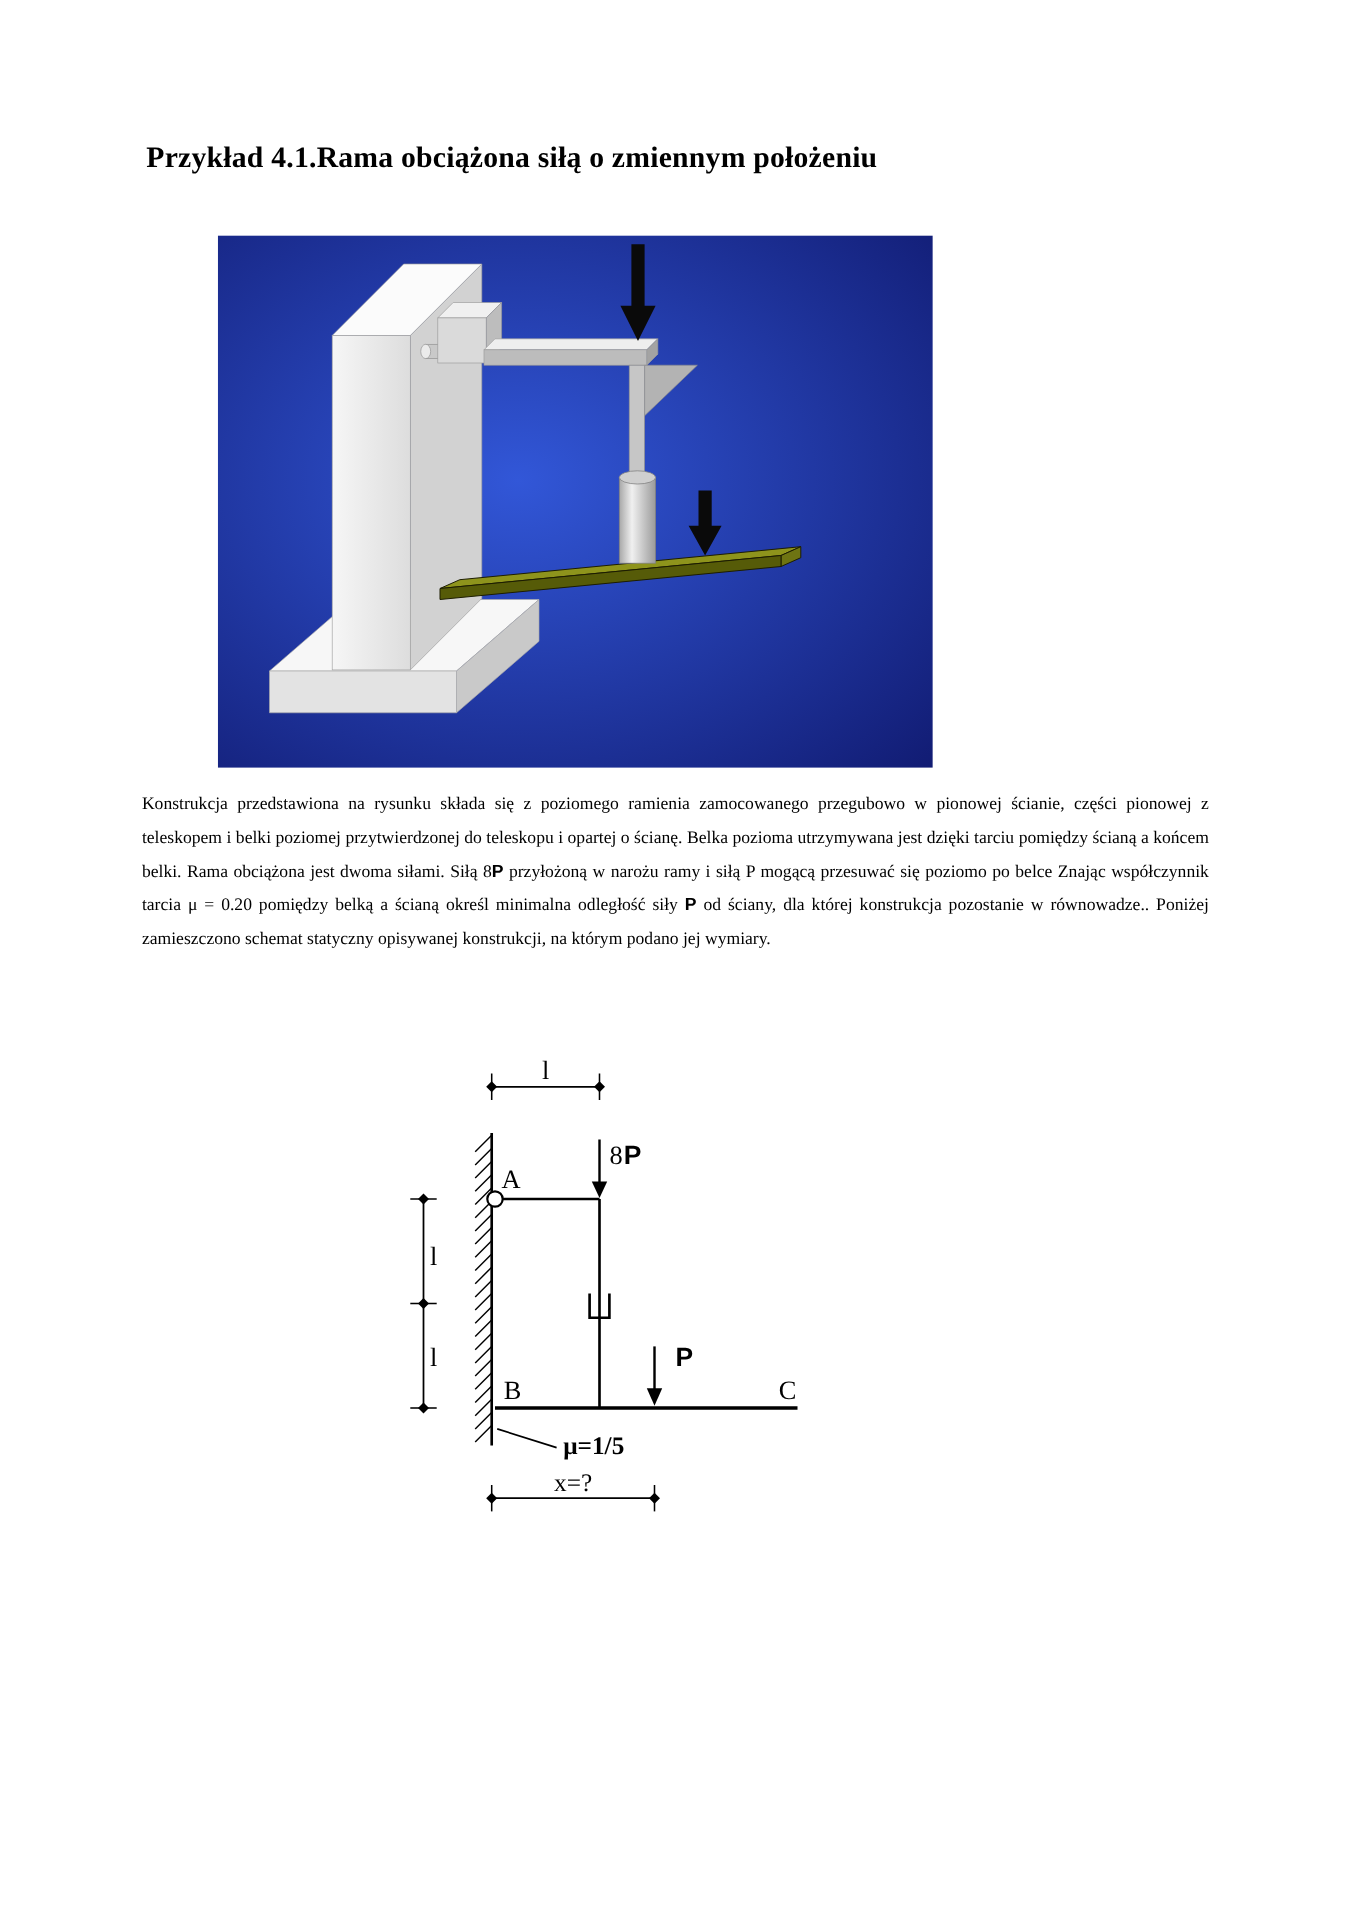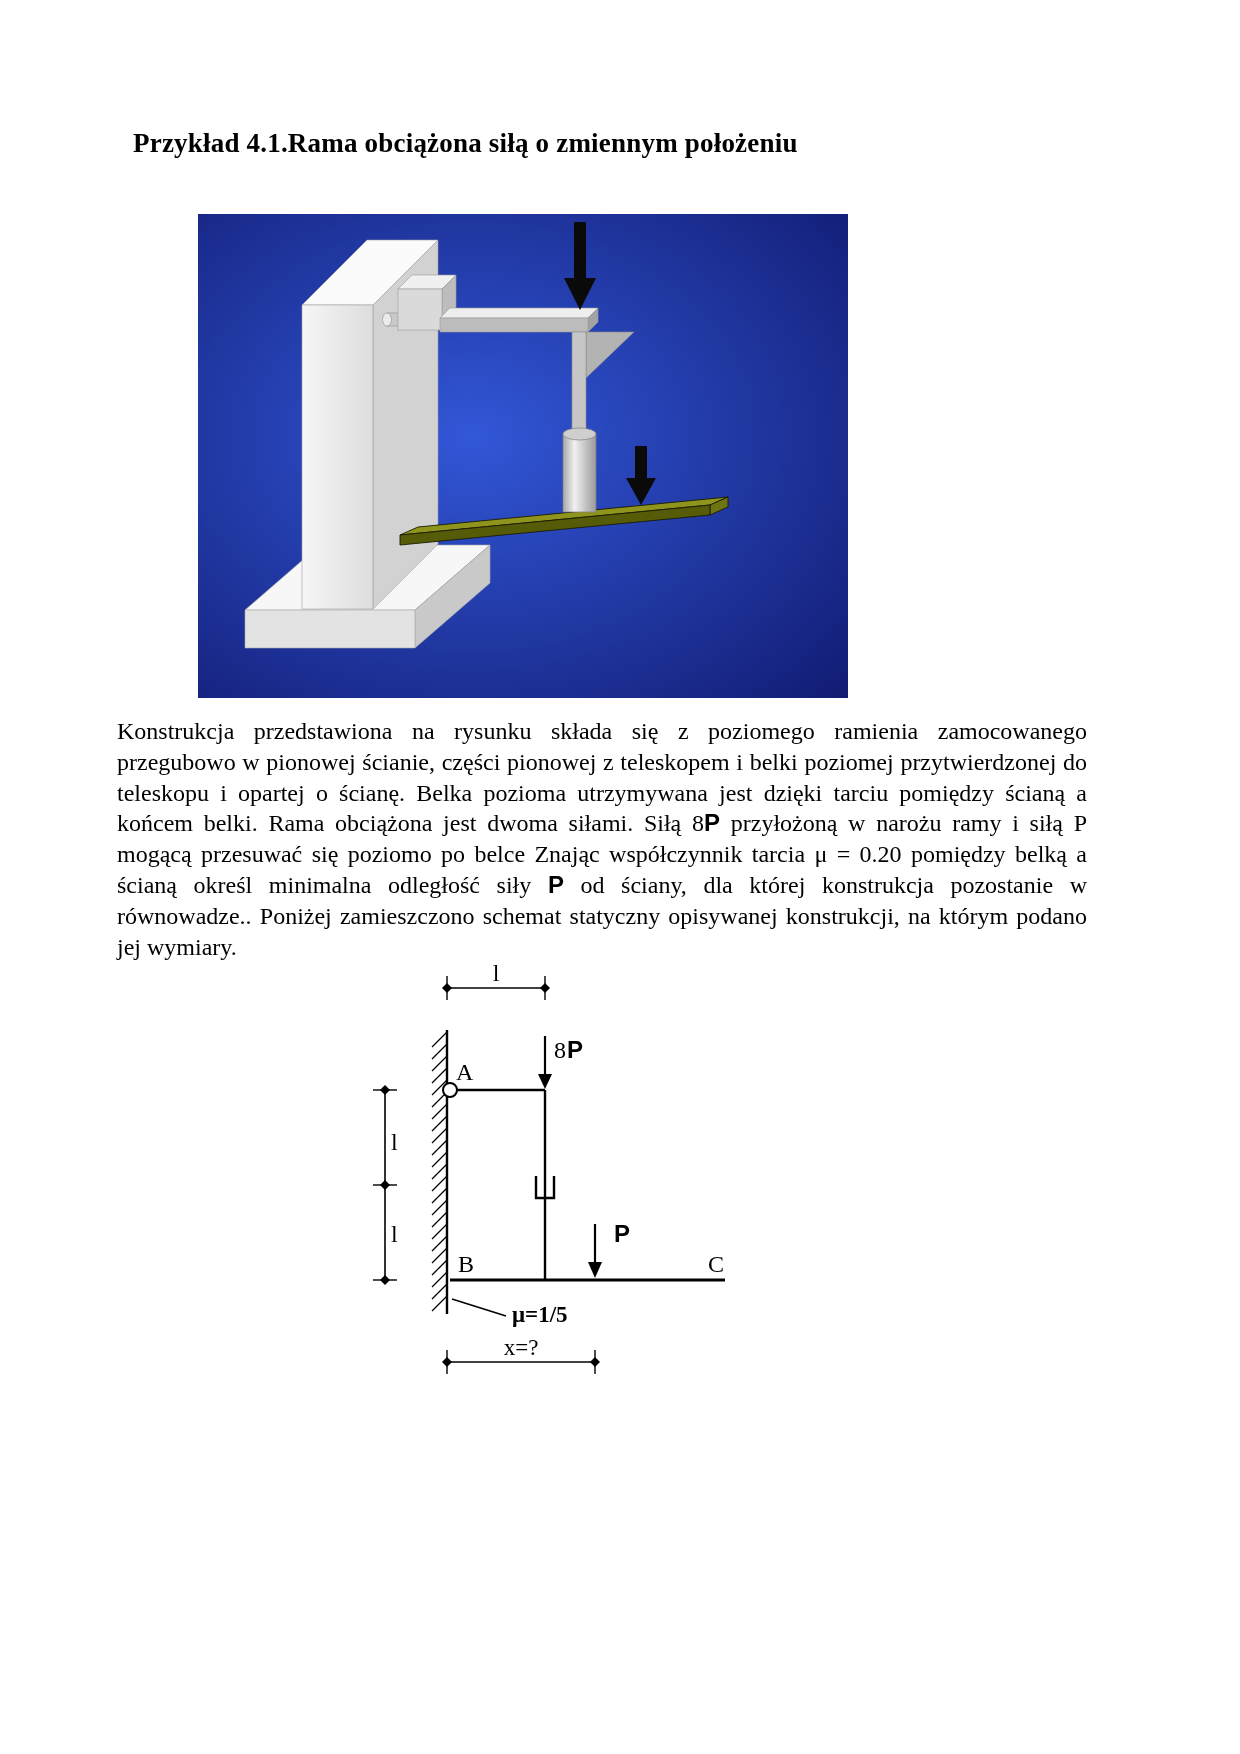--- a/index.html
+++ b/index.html
@@ -24,24 +24,24 @@
   }
   .figure-3d {
     position: absolute;
     left: 198px;
     top: 214px;
     width: 650px;
     height: 484px;
   }
   .body-text {
     position: absolute;
-    left: 117px;
+    left: 129px;
     top: 716px;
     width: 970px;
-    font-size: 24px;
+    font-size: 16px;
     line-height: 30.8px;
     text-align: justify;
   }
   .sans-bold {
     font-family: "Liberation Sans", sans-serif;
     font-weight: bold;
   }
   .figure-schematic {
     position: absolute;
     left: 340px;

